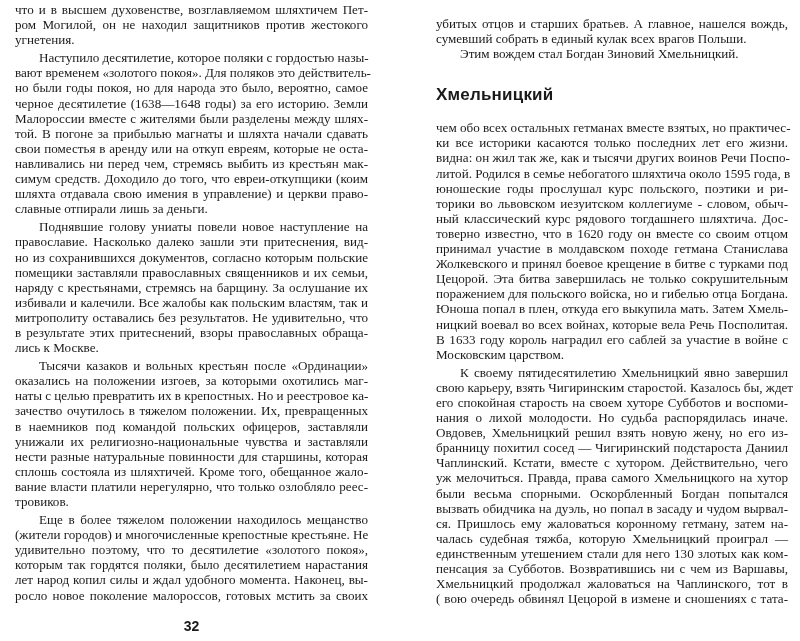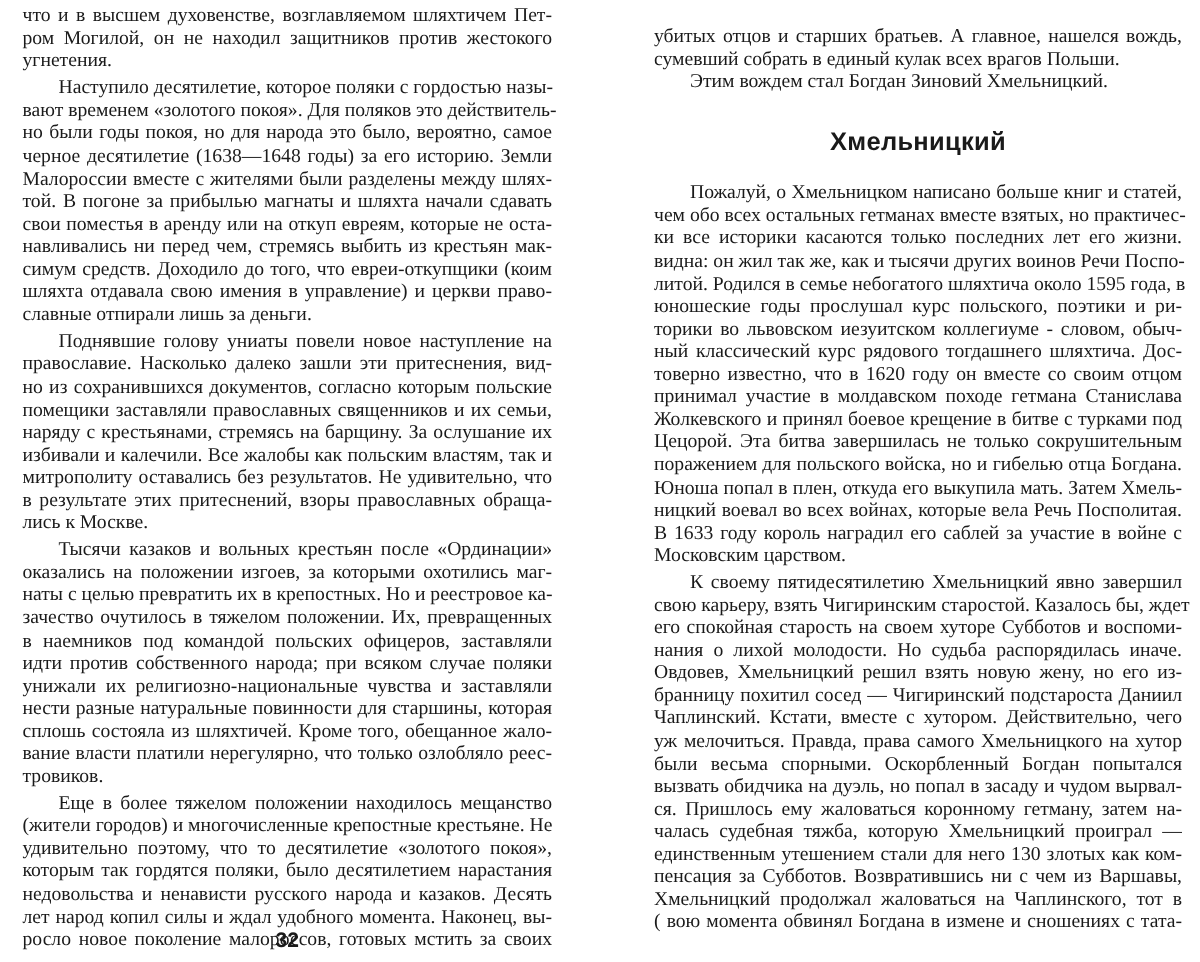--- a/index.html
+++ b/index.html
@@ -10,21 +10,21 @@
   .page.right { left: 436px; width: 352px; }
   .text { position: absolute; left: 0; right: 0; }
   .page.left .text { top: 2px; }
   .page.right .text { top: 16px; }
   .line { display: block; height: 15.1px; line-height: 15.1px; font-size: 13.1px;
           white-space: nowrap; text-align: justify; text-align-last: justify; }
   .line.last { text-align-last: left; }
   .line.indent { padding-left: 24px; }
   .para-gap { height: 3px; }
   .heading { font-family: "Liberation Sans", "DejaVu Sans", sans-serif; font-weight: bold;
-             font-size: 17px; text-align: center; height: 20px; line-height: 20px;
+             font-size: 17px; height: 20px; line-height: 20px;
              margin: 24px 0 15px 0; letter-spacing: 0.2px; }
   .pagenum { position: absolute; top: 618px; width: 100%; text-align: center;
              font-family: "Liberation Sans", "DejaVu Sans", sans-serif; font-weight: bold; font-size: 14px; }
   .page.left .pagenum { left: 0; }
   .page.right .pagenum { left: 0; }
 </style>
 </head>
 <body>
 
 <div class="page left">
@@ -60,34 +60,32 @@
         <span class="line">в результате этих притеснений, взоры православных обраща-</span>
         <span class="line last">лись к Москве.</span>
       </div>
       <div class="para-gap"></div>
       <div>
         <span class="line indent">Тысячи казаков и вольных крестьян после «Ординации»</span>
         <span class="line">оказались на положении изгоев, за которыми охотились маг-</span>
         <span class="line">наты с целью превратить их в крепостных. Но и реестровое ка-</span>
         <span class="line">зачество очутилось в тяжелом положении. Их, превращенных</span>
         <span class="line">в наемников под командой польских офицеров, заставляли</span>
-        <span class="line">идти против собственного народа; при всяком случае поляки</span>
         <span class="line">унижали их религиозно-национальные чувства и заставляли</span>
         <span class="line">нести разные натуральные повинности для старшины, которая</span>
         <span class="line">сплошь состояла из шляхтичей. Кроме того, обещанное жало-</span>
         <span class="line">вание власти платили нерегулярно, что только озлобляло реес-</span>
         <span class="line last">тровиков.</span>
       </div>
       <div class="para-gap"></div>
       <div>
         <span class="line indent">Еще в более тяжелом положении находилось мещанство</span>
         <span class="line">(жители городов) и многочисленные крепостные крестьяне. Не</span>
         <span class="line">удивительно поэтому, что то десятилетие «золотого покоя»,</span>
         <span class="line">которым так гордятся поляки, было десятилетием нарастания</span>
-        <span class="line">недовольства и ненависти русского народа и казаков. Десять</span>
         <span class="line">лет народ копил силы и ждал удобного момента. Наконец, вы-</span>
         <span class="line">росло новое поколение малороссов, готовых мстить за своих</span>
       </div>
     </div>
   <div class="pagenum">32</div>
 </div>
 
 <div class="page right">
   <div class="text" id="right-text">
     <div id="right-intro">
@@ -95,21 +93,20 @@
           <span class="line">убитых отцов и старших братьев. А главное, нашелся вождь,</span>
           <span class="line last">сумевший собрать в единый кулак всех врагов Польши.</span>
         </div>
         <div>
           <span class="line indent last">Этим вождем стал Богдан Зиновий Хмельницкий.</span>
         </div>
       </div>
     <div class="heading">Хмельницкий</div>
     <div id="right-main">
         <div>
-          <span class="line indent">Пожалуй, о Хмельницком написано больше книг и статей,</span>
           <span class="line">чем обо всех остальных гетманах вместе взятых, но практичес-</span>
           <span class="line">ки все историки касаются только последних лет его жизни.</span>
           <span class="line">видна: он жил так же, как и тысячи других воинов Речи Поспо-</span>
           <span class="line">литой. Родился в семье небогатого шляхтича около 1595 года, в</span>
           <span class="line">юношеские годы прослушал курс польского, поэтики и ри-</span>
           <span class="line">торики во львовском иезуитском коллегиуме - словом, обыч-</span>
           <span class="line">ный классический курс рядового тогдашнего шляхтича. Дос-</span>
           <span class="line">товерно известно, что в 1620 году он вместе со своим отцом</span>
           <span class="line">принимал участие в молдавском походе гетмана Станислава</span>
           <span class="line">Жолкевского и принял боевое крещение в битве с турками под</span>
@@ -130,17 +127,17 @@
           <span class="line">бранницу похитил сосед — Чигиринский подстароста Даниил</span>
           <span class="line">Чаплинский. Кстати, вместе с хутором. Действительно, чего</span>
           <span class="line">уж мелочиться. Правда, права самого Хмельницкого на хутор</span>
           <span class="line">были весьма спорными. Оскорбленный Богдан попытался</span>
           <span class="line">вызвать обидчика на дуэль, но попал в засаду и чудом вырвал-</span>
           <span class="line">ся. Пришлось ему жаловаться коронному гетману, затем на-</span>
           <span class="line">чалась судебная тяжба, которую Хмельницкий проиграл —</span>
           <span class="line">единственным утешением стали для него 130 злотых как ком-</span>
           <span class="line">пенсация за Субботов. Возвратившись ни с чем из Варшавы,</span>
           <span class="line">Хмельницкий продолжал жаловаться на Чаплинского, тот в</span>
-          <span class="line">( вою момента обвинял Богдана в измене и сношениях с тата-</span>
+          <span class="line">( вою очередь обвинял Цецорой в измене и сношениях с тата-</span>
         </div>
       </div>
   </div>
 </div>
 
 </body></html>

